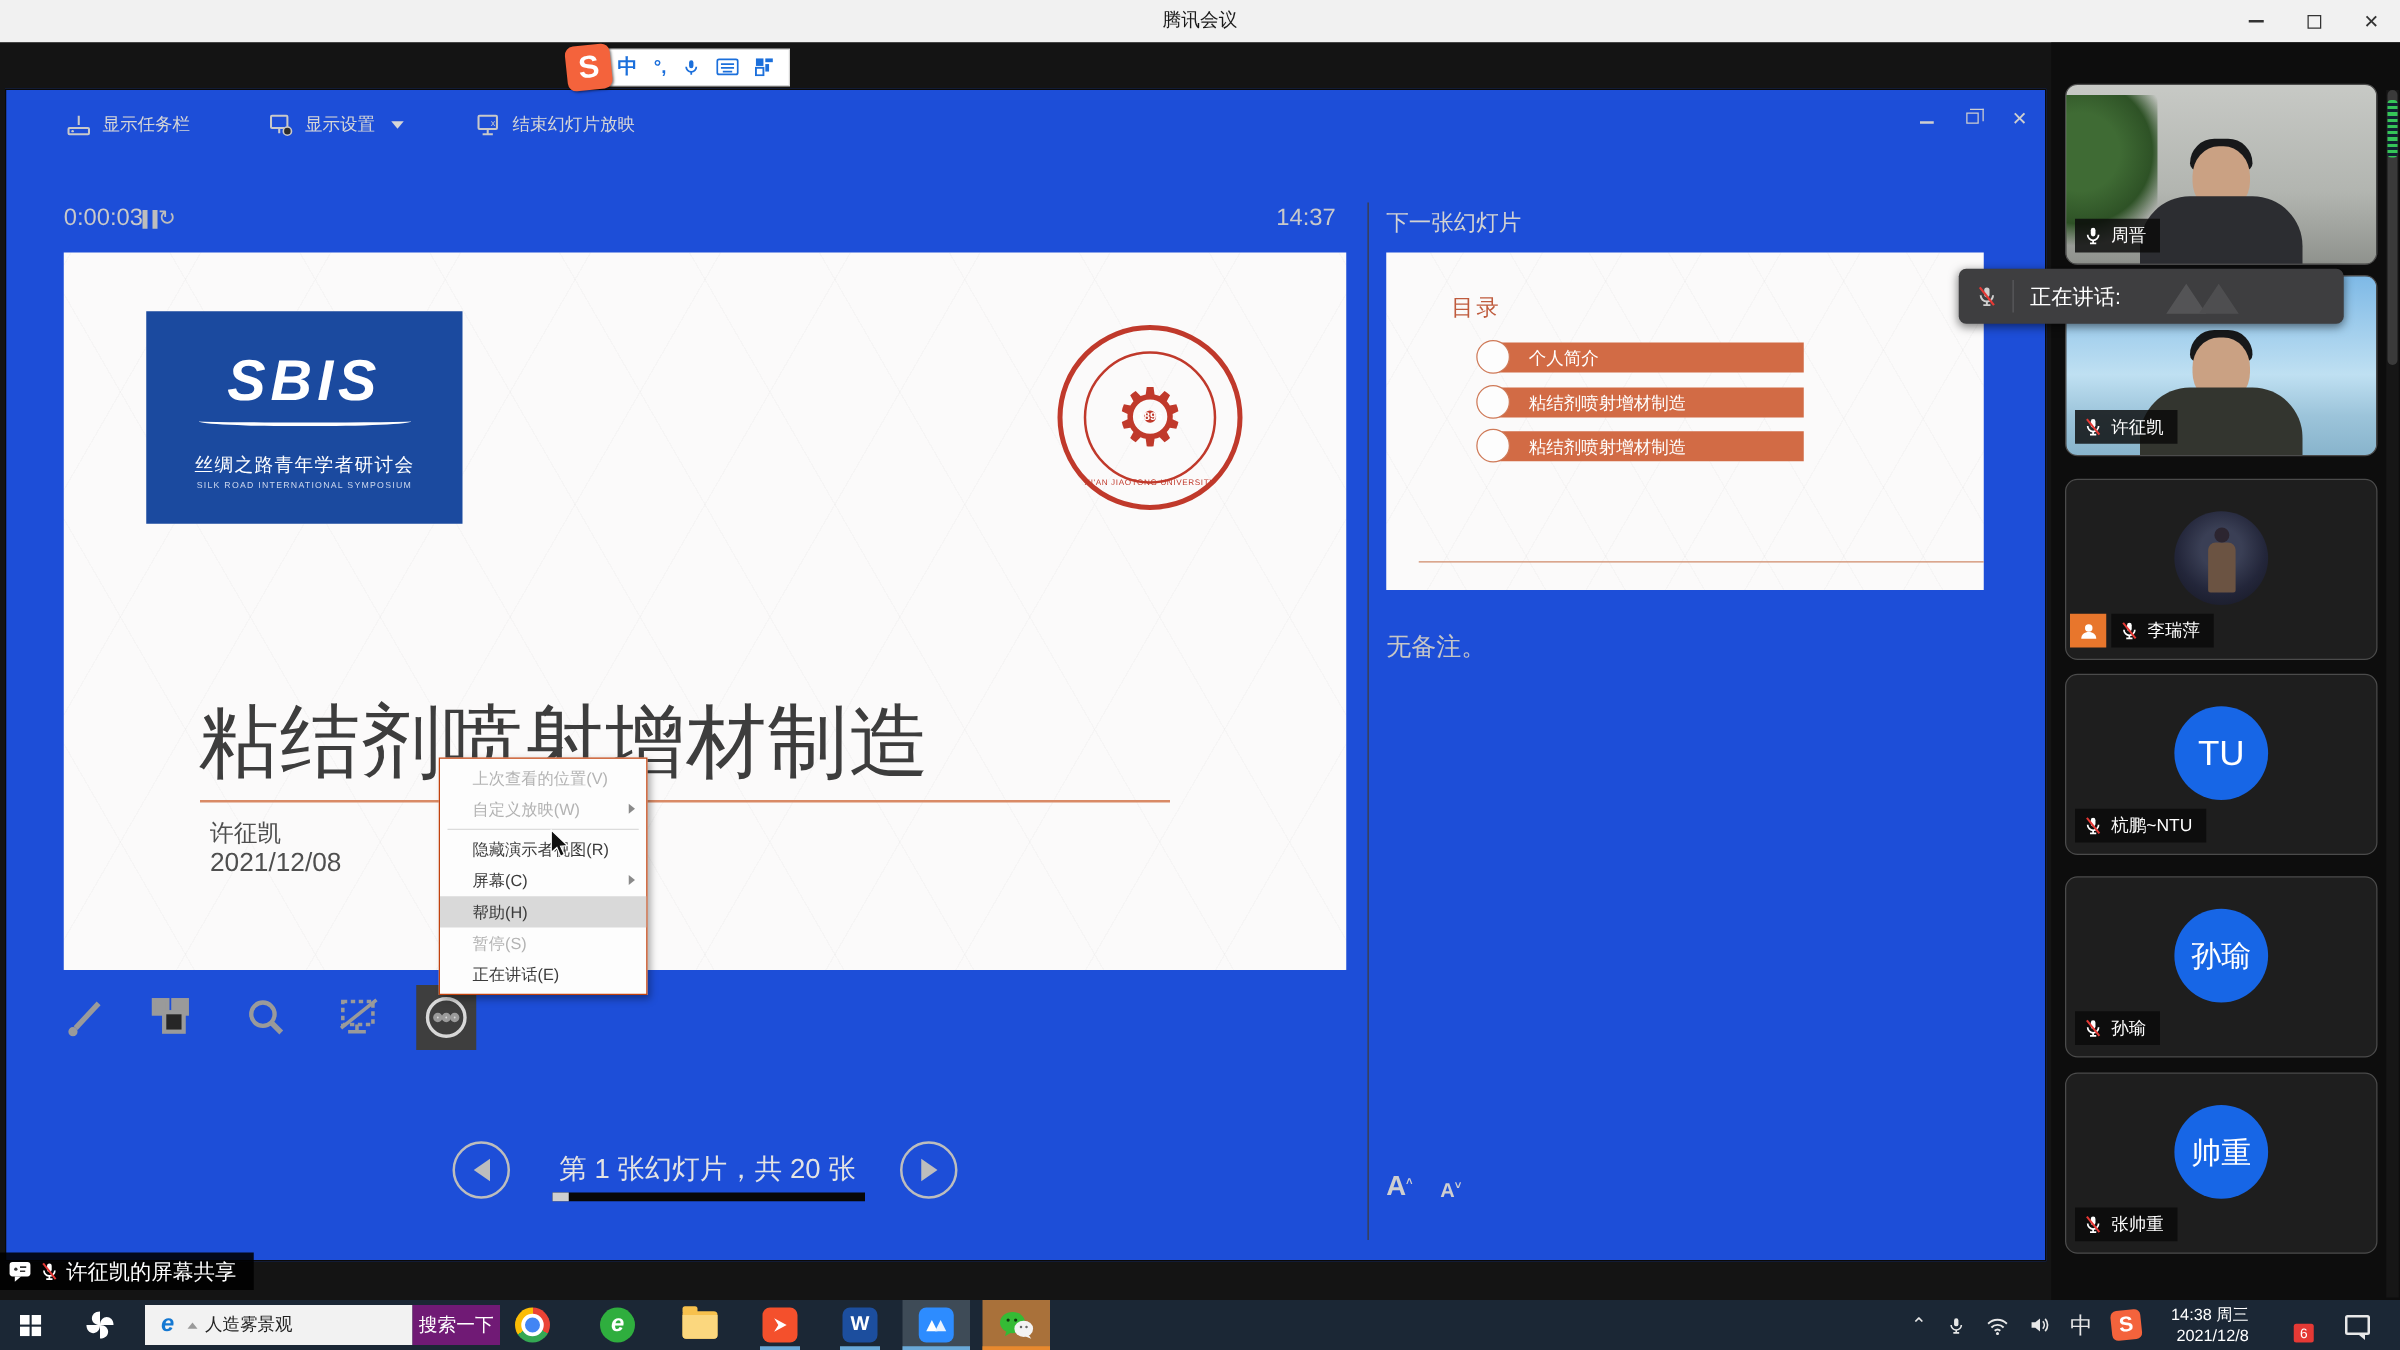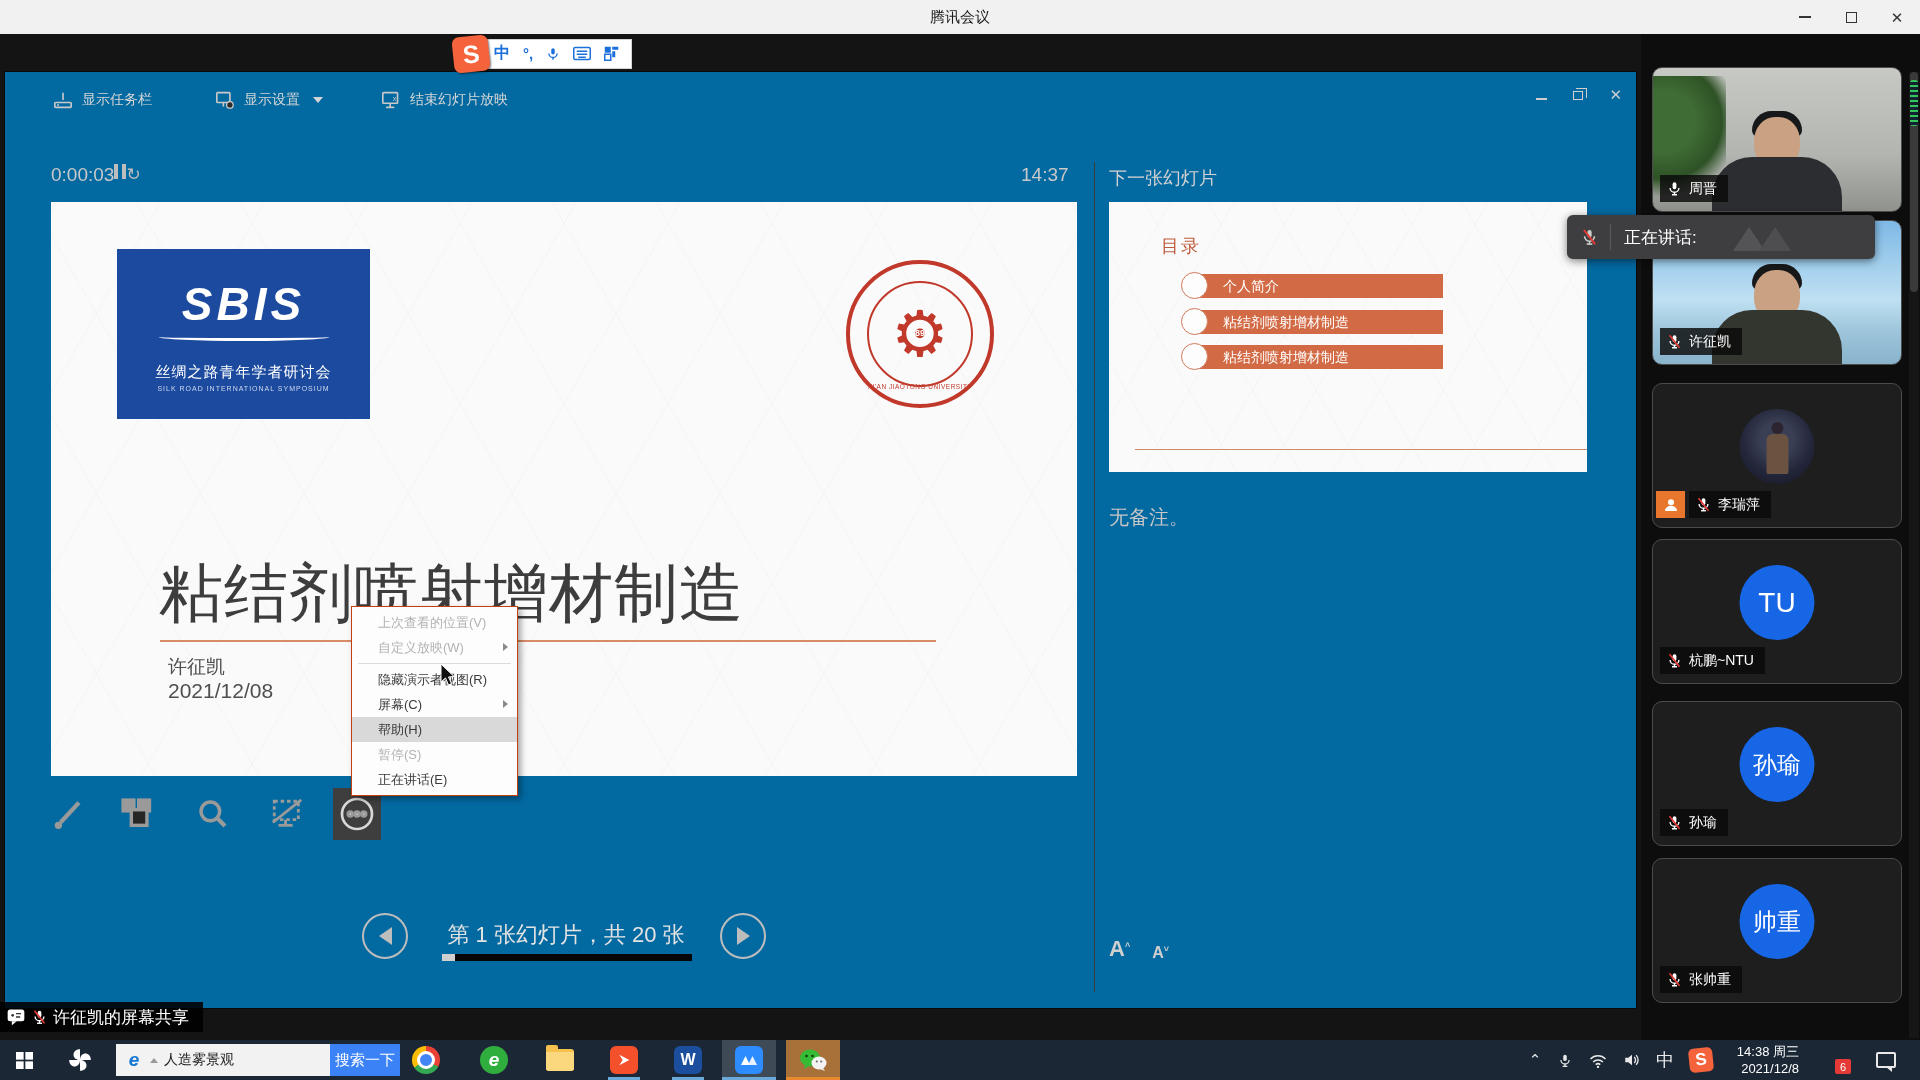--- a/index.html
+++ b/index.html
@@ -22,36 +22,36 @@
   
   #imebar { position:absolute; left:453px; top:3px; height:33px; display:flex; align-items:center; }
   .sogou-logo { width:36px; height:36px; background:#f4633c; border-radius:7px; transform:rotate(-6deg);
     display:flex; align-items:center; justify-content:center; color:#fff; font-size:25px; font-weight:bold;
     box-shadow:1px 1px 2px rgba(0,0,0,.5); z-index:2; }
   .ime-body { height:30px; background:#fff; border:1px solid #d5d5d5; display:flex; align-items:center;
     gap:13px; padding:0 12px 0 10px; margin-left:-6px; }
   .ime-body .it { color:#1b6fdb; font-size:16px; font-weight:bold; }
 
   
-  #pptwin { position:absolute; left:4px; top:37px; width:1633px; height:938px; background:#0369a1;
+  #pptwin { position:absolute; left:4px; top:37px; width:1633px; height:938px; background:#1d4ed8;
     border:1px solid #0a0a0a; }
   .ppt-toolbar { position:absolute; left:0; top:10px; width:100%; height:40px; }
   .ppt-tb-btn { position:absolute; top:0; height:36px; display:flex; align-items:center; gap:9px;
     color:#d6d6d6; font-size:14px; }
   .ppt-tb-icon { width:20px; height:18px; }
   .caret-down { width:0; height:0; border-left:5px solid transparent; border-right:5px solid transparent;
     border-top:6px solid #d6d6d6; margin-left:4px; }
   .ppt-controls { position:absolute; right:14px; top:4px; display:flex; gap:26px; align-items:center; }
   .pc-min { display:inline-block; width:11px; height:2px; background:#cfcfcf; }
   .pc-rest { display:inline-block; width:10px; height:9px; border:1.5px solid #cfcfcf; position:relative; }
   .pc-rest:before { content:""; position:absolute; left:2px; top:-4px; width:10px; height:9px;
     border:1.5px solid #cfcfcf; border-bottom:none; border-left:none; }
   .pc-x { color:#cfcfcf; font-size:15px; font-weight:bold; }
 
-  .timer-row { position:absolute; left:46px; top:92px; display:flex; 
+  .timer-row { position:absolute; left:46px; top:92px; display:flex; align-items:center; 
     color:#c9c9c9; font-size:19px; }
   .pauseic { display:flex; gap:4px; }
   .pauseic i { width:4px; height:15px; background:#bdbdbd; }
   .resetic { color:#bdbdbd; font-size:17px; }
   .clock { position:absolute; left:1016px; top:92px; color:#c9c9c9; font-size:19px; }
 
   
   #slide { position:absolute; left:46px; top:130px; width:1026px; height:574px; background:#fbfafa;
     background-image:
       repeating-linear-gradient(60deg, rgba(0,0,0,0.018) 0 1px, transparent 1px 90px),
@@ -170,21 +170,21 @@
   #sharebanner { position:absolute; left:0; top:968px; height:30px; background:rgba(0,0,0,.88);
     display:flex; align-items:center; gap:6px; padding:0 14px 0 6px; color:#fff; font-size:17px; z-index:15; }
 
   
   #taskbar { position:absolute; left:0; top:1040px; width:1920px; height:40px; background:#1b2735; }
   .tb { position:absolute; top:0; height:40px; display:flex; align-items:center; justify-content:center; }
   .tb-under { position:absolute; bottom:0; height:3px; background:#6aa9d8; }
   .tb-under.orange { background:#e8892e; }
   #tb-search { position:absolute; left:116px; top:4px; width:214px; height:32px; background:#f2f2f2;
     display:flex; align-items:center; gap:6px; padding:0 8px; font-size:14px; color:#222; }
-  #tb-searchbtn { position:absolute; left:330px; top:4px; width:70px; height:32px; background:#3b82f6;
+  #tb-searchbtn { position:absolute; left:330px; top:4px; width:70px; height:32px; background:#701a75;
     color:#fff; font-size:15px; display:flex; align-items:center; justify-content:center; }
   .e-ic { width:20px; height:20px; border-radius:50%; color:#1478d2; font-weight:bold; font-size:19px;
     display:flex; align-items:center; justify-content:center; font-style:italic; }
   .tiny-caret { width:0; height:0; border-left:4px solid transparent; border-right:4px solid transparent;
     border-bottom:5px solid #9a9a9a; }
   .appic { width:28px; height:28px; border-radius:6px; display:flex; align-items:center; justify-content:center; }
   .chrome { background:conic-gradient(#ea4335 0 33%, #34a853 0 66%, #fbbc05 0 100%); border-radius:50%; position:relative; }
   .chrome:after { content:""; width:12px; height:12px; border-radius:50%; background:#4285f4; border:3px solid #fff; }
   .green-e { background:#2fae3e; border-radius:50%; color:#fff; font-size:19px; font-weight:bold; font-style:italic; }
   .folder { position:relative; width:28px; height:22px; background:#f7c14d; border-radius:2px 3px 3px 3px; }

